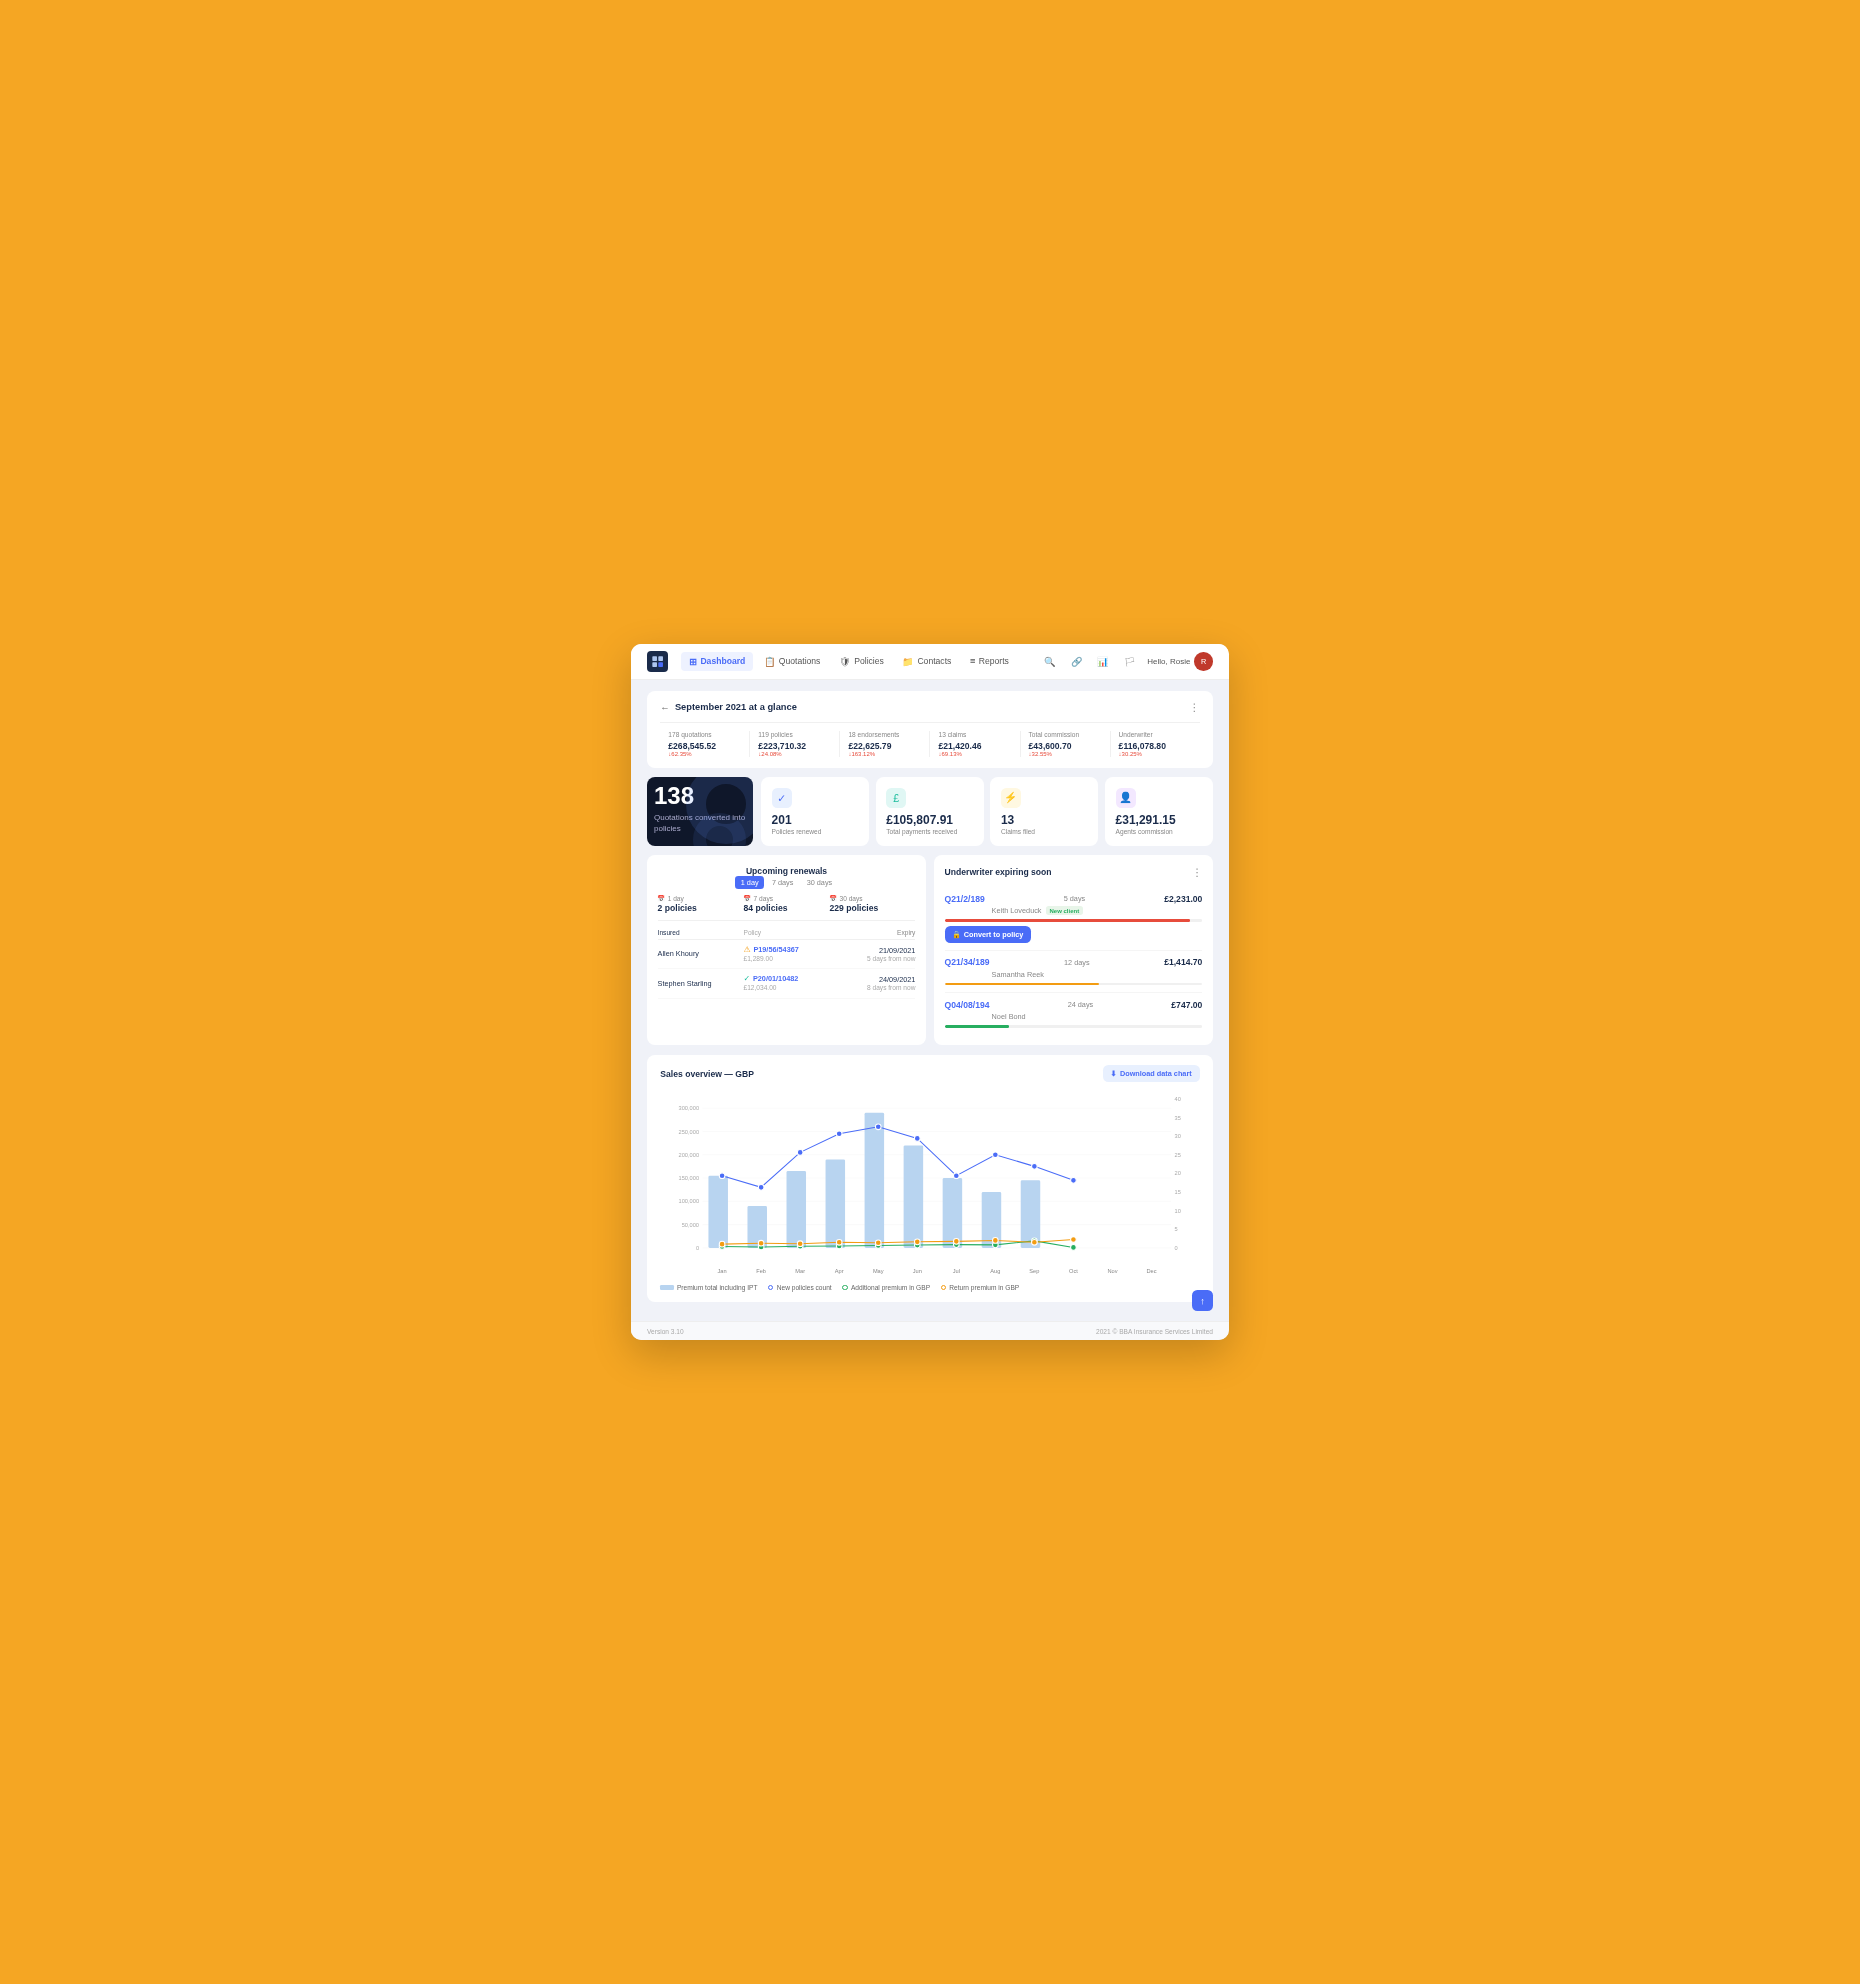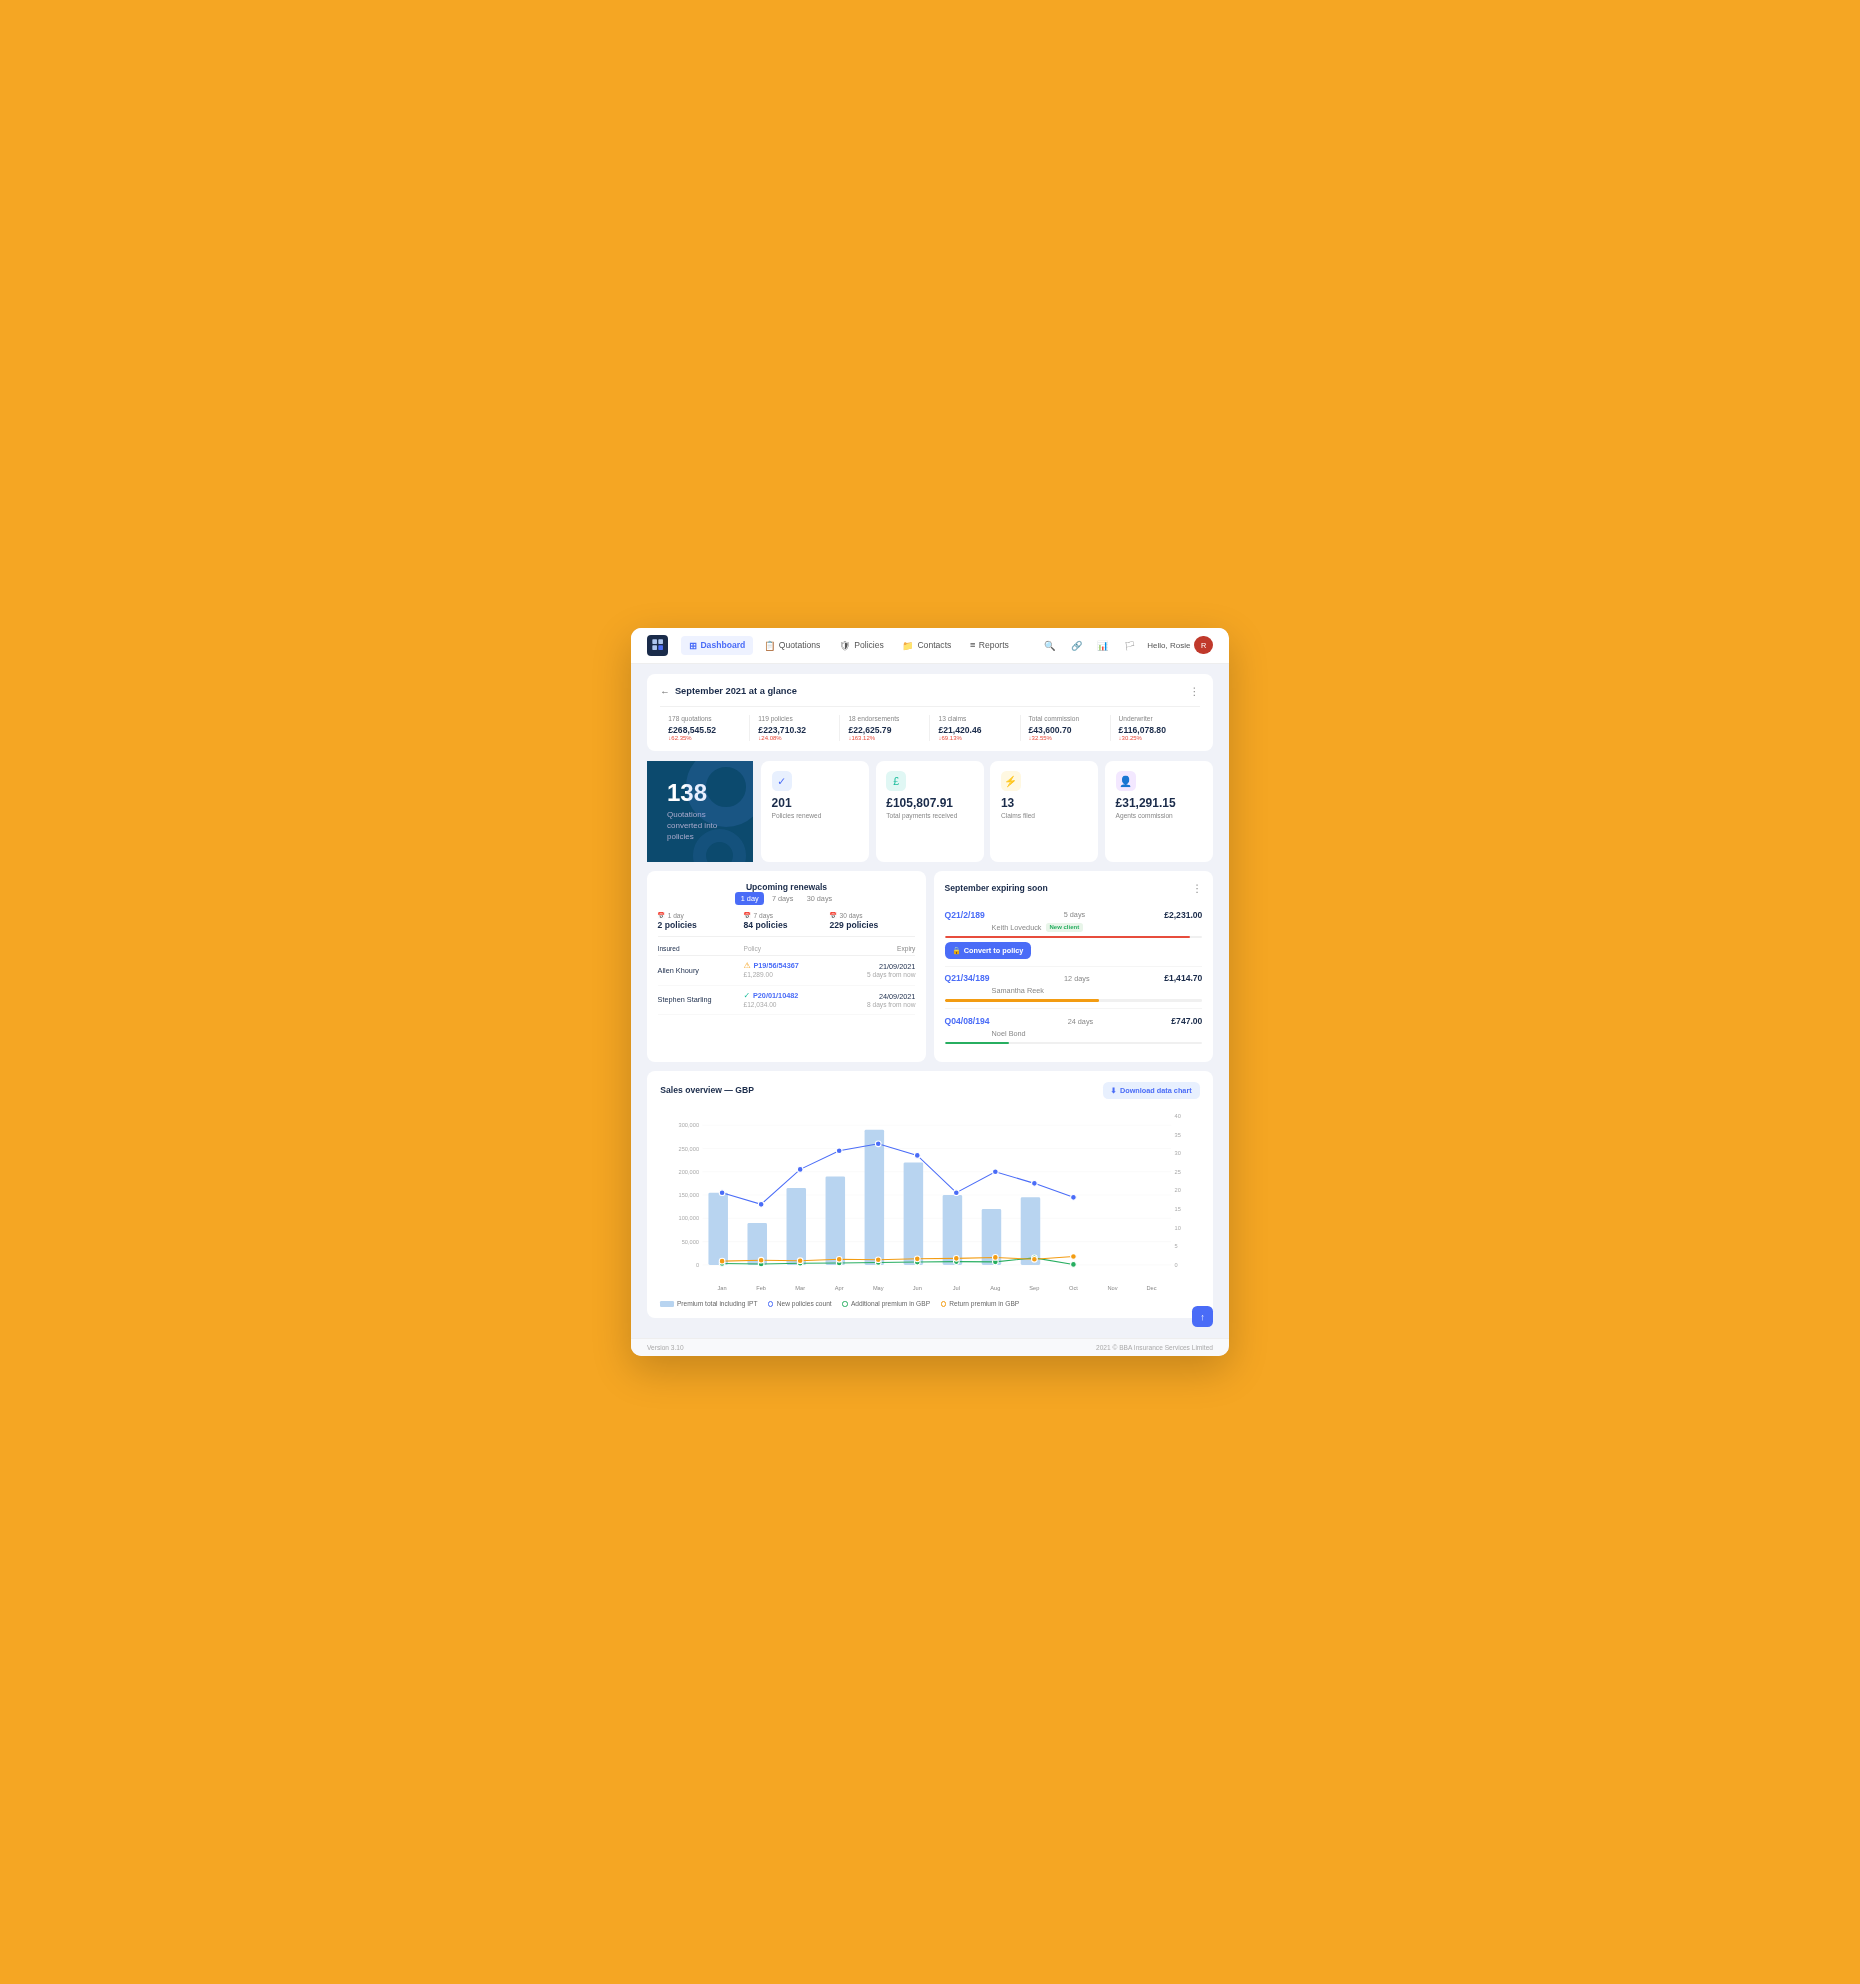--- a/index.html
+++ b/index.html
@@ -149,23 +149,23 @@
     .stat-label { font-size: 6.6px; color: #888; margin-bottom: 2.7px; }
     .stat-value { font-size: 8.6px; font-weight: 700; color: #1a2b4a; }
     .stat-change { font-size: 6px; }
     .stat-change.down { color: #e74c3c; }
 
     
     .cards-row {
       display: flex; gap: 8px; margin-bottom: 9.3px;
     }
     .dark-card {
-      background: #0c4a6e;
-      border-radius: 0;
-      padding: 20px;
+      background: #0f172a;
+      border-radius: 8px;
+      padding: 7px;
       color: #fff;
       width: 106px;
       flex-shrink: 0;
       position: relative;
       overflow: hidden;
     }
     .dark-card-number { font-size: 24px; font-weight: 700; line-height: 1; }
     .dark-card-text { font-size: 8px; color: #aac; margin-top: 4px; line-height: 1.4; }
     .dark-card-circles {
       position: absolute;
@@ -570,21 +570,21 @@
       <div class="expiry-date">24/09/2021</div>
       <div class="expiry-sub">8 days from now</div>
     </div>
   </div>
             </div>
         </div>
       </div>
 
       <div class="quotations-card">
         <div class="quotations-header">
-          <span class="quotations-title">September expiring soon</span>
+          <span class="quotations-title">Underwriter expiring soon</span>
           <span style="color:#888;cursor:pointer;">⋮</span>
         </div>
         <div id="quotation-items">
             <div class="quotation-item">
     <div class="quotation-top">
       <span class="quotation-id">Q21/2/189</span>
       <span class="quotation-days">5 days</span>
       <span class="quotation-amount">£2,231.00</span>
     </div>
     <div class="quotation-client">

